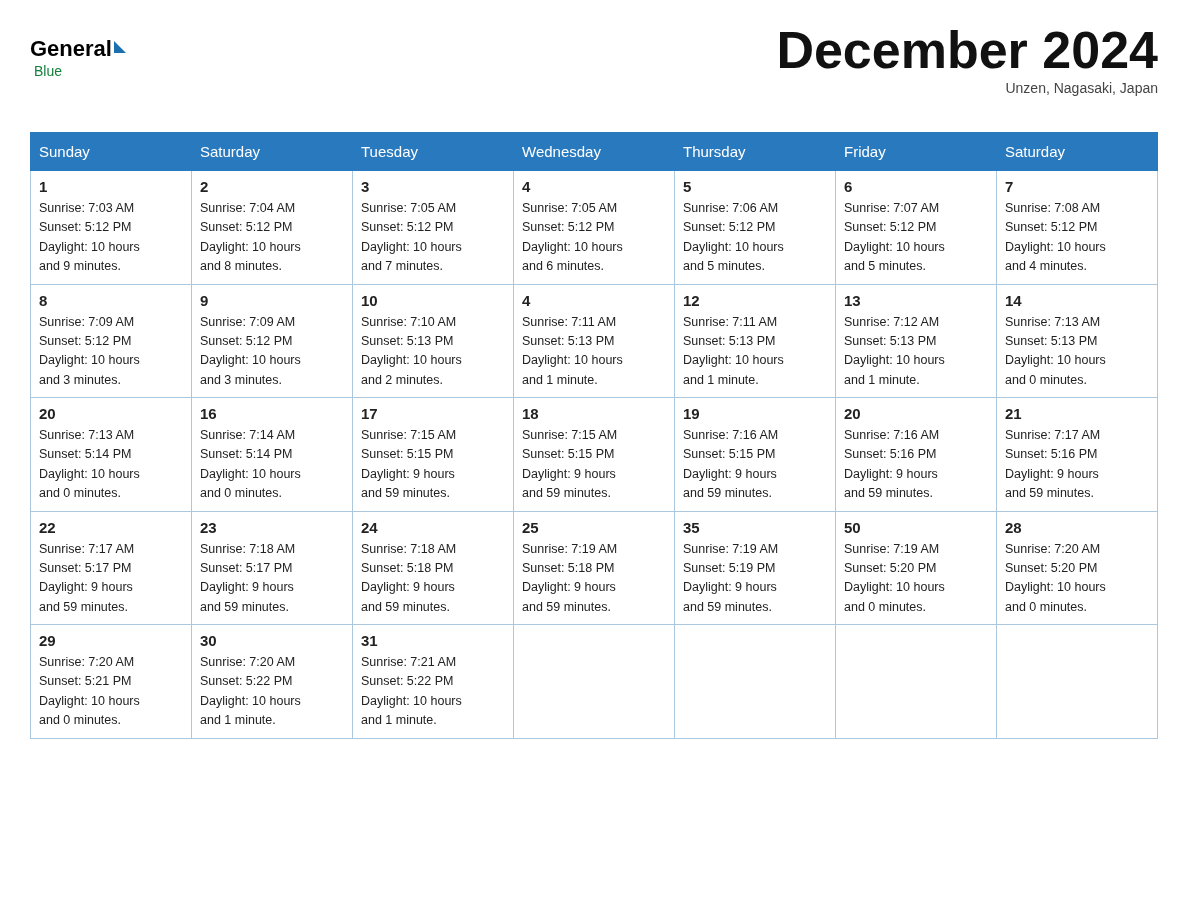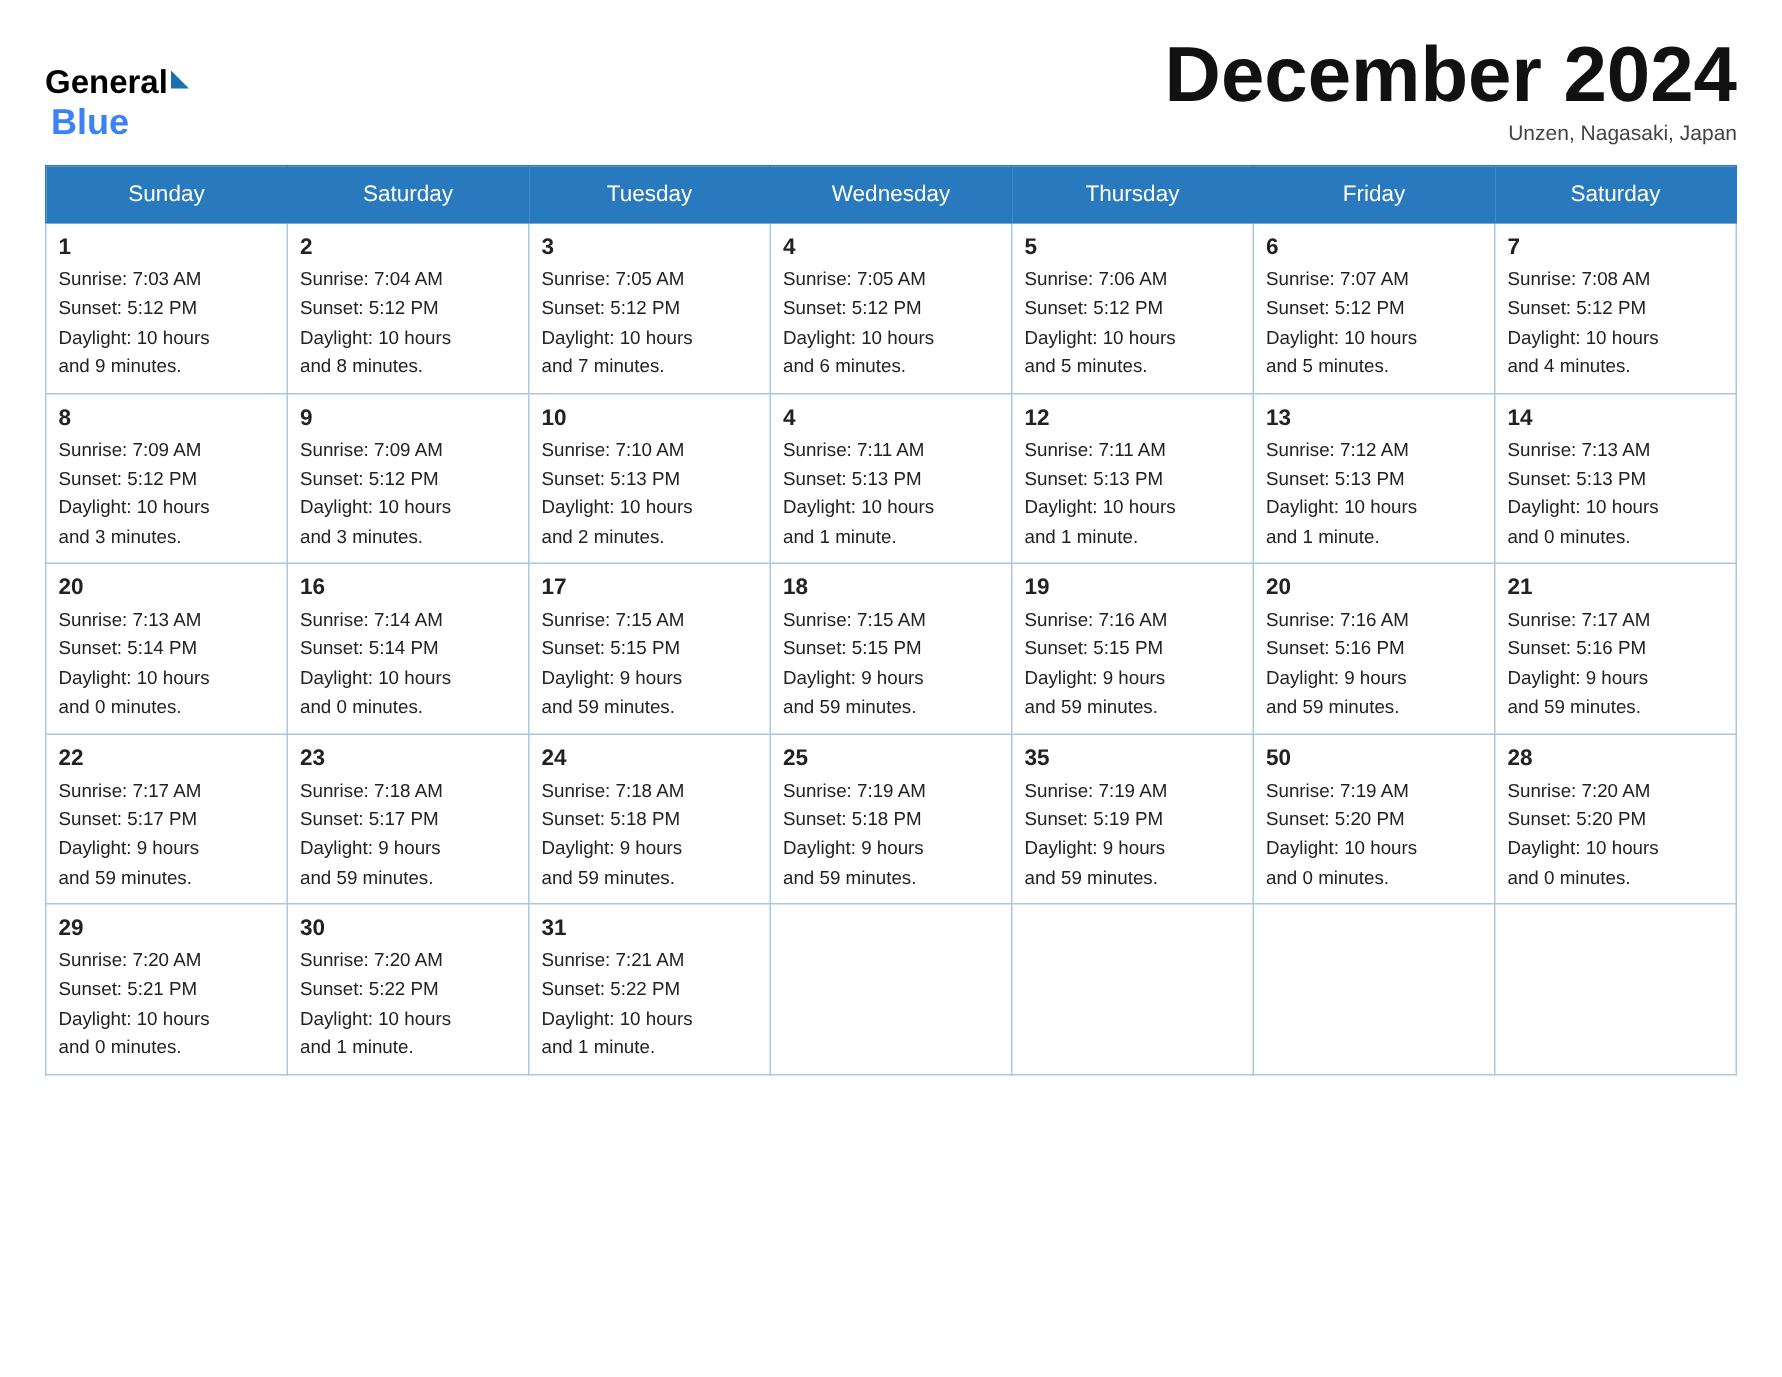--- a/index.html
+++ b/index.html
@@ -6,22 +6,22 @@
     body {
       font-family: Arial, sans-serif;
       background: #fff;
       padding: 20px 30px;
       width: 1188px;
       min-height: 918px;
     }
     .header {
       display: flex;
       justify-content: space-between;
-      align-items: flex-end;
-      margin-bottom: 14px;
+      align-items: center;
+      margin-bottom: 36px;
     }
     .logo {
       display: flex;
       flex-direction: column;
     }
     .logo-text {
       display: flex;
       align-items: center;
       font-size: 22px;
       font-weight: bold;
@@ -54,21 +54,21 @@
     }
     .calendar {
       width: 100%;
       border-collapse: collapse;
       border: 1px solid #2879bd;
     }
     .calendar th {
       background-color: #2879bd;
       color: #fff;
       padding: 10px 8px;
-      text-align: center;
+      text-align: left;
       font-size: 15px;
       font-weight: normal;
       border: 1px solid #2879bd;
     }
     .calendar td {
       vertical-align: top;
       padding: 7px 8px;
       border: 1px solid #aac8e0;
       width: calc(100% / 7);
       font-size: 13px;
@@ -96,21 +96,21 @@
 </head>
 <body>
 
 <div class="header">
   <div class="logo">
     <div class="logo-text">
       <span class="logo-general">General</span>
       <span class="logo-triangle"></span>
     </div>
     <div style="margin-left: 4px;">
-      <span class="logo-blue" style="font-size:24px;font-weight:bold;color:#3b82f6;">Blue</span>
+      <span class="logo-blue" style="font-size:14px;font-weight:normal;color:#15803d;">Blue</span>
     </div>
   </div>
   <div class="title-block">
     <h1>December 2024</h1>
     <h2>Unzen, Nagasaki, Japan</h2>
   </div>
 </div>
 
 <table class="calendar">
   <thead>

